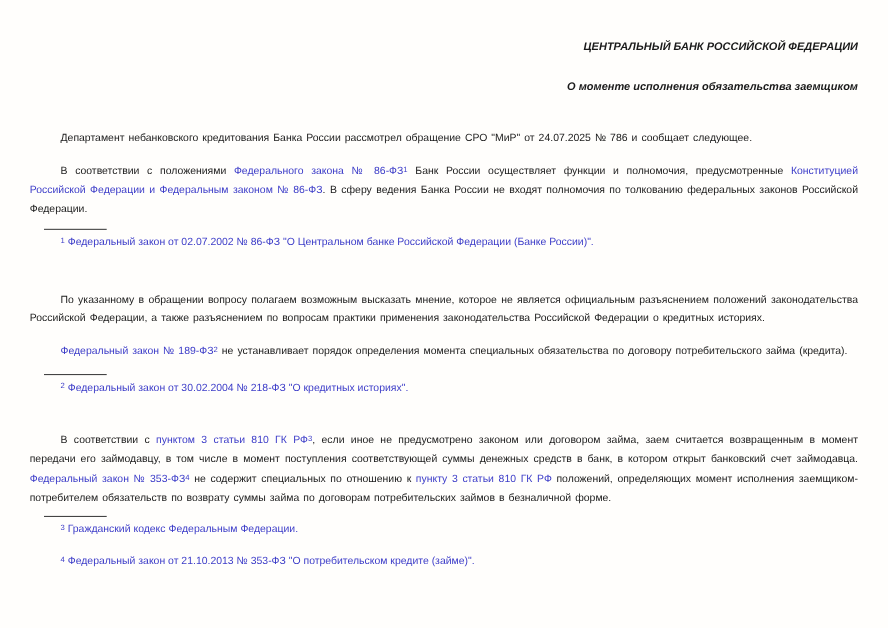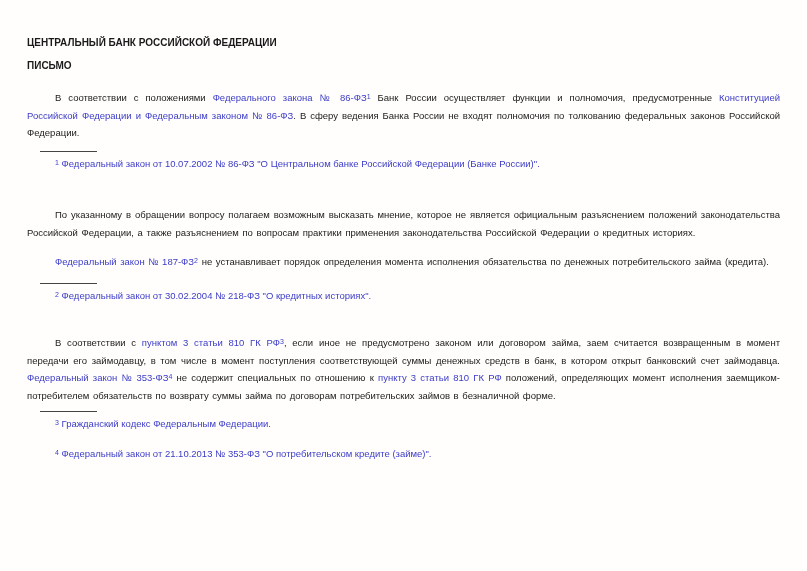--- a/index.html
+++ b/index.html
@@ -13,21 +13,21 @@
     width: 807px;
     height: 571px;
     overflow: hidden;
     font-family: "Liberation Sans", "DejaVu Sans", sans-serif;
     color: var(--text);
   }
   .doc {
     padding: 31px 27px 0 27px;
     width: 807px;
   }
-  .doc-header { text-align: left; font-weight: bold; font-size: 10px; }
+  .doc-header { text-align: right; font-weight: bold; font-size: 10px; font-style: italic; }
   .doc-header .hline { line-height: 23px; }
   .doc-header .subject { margin-top: 14px; line-height: 23px; }
   .doc-body { font-size: 9.5px; line-height: 17.5px; }
   .para {
     text-align: justify;
     text-indent: 28px;
     word-spacing: 1px;
   }
   .p1 { margin-top: 26px; }
   .p2 { margin-top: 12px; }
@@ -58,34 +58,35 @@
     cursor: pointer;
   }
 </style>
 </head>
 <body>
 
 <div class="doc">
 
   <div class="doc-header">
     <div class="hline">ЦЕНТРАЛЬНЫЙ БАНК РОССИЙСКОЙ ФЕДЕРАЦИИ</div>
-    <div class="hline">ПИСЬМО</div>
+    <div class="subject">О моменте исполнения обязательства заемщиком</div>
   </div>
 
   <div class="doc-body">
 
+    <p class="para p1"><span>Департамент небанковского кредитования Банка России рассмотрел обращение СРО "МиР" от 24.07.2025 № 786 и сообщает следующее.</span></p>
 
     <p class="para p2"><span>В соответствии с положениями </span><span class="lnk">Федерального закона № 86-ФЗ</span><sup class="fnref">1</sup><span>  Банк России осуществляет функции и полномочия, предусмотренные </span><span class="lnk">Конституцией Российской Федерации и Федеральным законом № 86-ФЗ</span><span>. В сферу ведения Банка России не входят полномочия по толкованию федеральных законов Российской Федерации.</span></p>
 
     <div class="fn-sep sep1"></div>
-    <p class="footnote"><sup class="fnref">1</sup><span class="lnk"> Федеральный закон от 10.07.2002 № 86-ФЗ "О Центральном банке Российской Федерации (Банке России)".</span></p>
+    <p class="footnote"><sup class="fnref">1</sup><span class="lnk"> Федеральный закон от 02.07.2002 № 86-ФЗ "О Центральном банке Российской Федерации (Банке России)".</span></p>
 
     <p class="para p3"><span>По указанному в обращении вопросу полагаем возможным высказать мнение, которое не является официальным разъяснением положений законодательства Российской Федерации, а также разъяснением по вопросам практики применения законодательства Российской Федерации о кредитных историях.</span></p>
 
-    <p class="para p4"><span class="lnk">Федеральный закон № 187-ФЗ</span><sup class="fnref">2</sup><span> не устанавливает порядок определения момента исполнения обязательства по денежных потребительского займа (кредита).</span></p>
+    <p class="para p4"><span class="lnk">Федеральный закон № 189-ФЗ</span><sup class="fnref">2</sup><span> не устанавливает порядок определения момента специальных обязательства по договору потребительского займа (кредита).</span></p>
 
     <div class="fn-sep sep2"></div>
     <p class="footnote"><sup class="fnref">2</sup><span class="lnk"> Федеральный закон от 30.02.2004 № 218-ФЗ "О кредитных историях".</span></p>
 
     <p class="para p5"><span>В соответствии с </span><span class="lnk">пунктом 3 статьи 810 ГК РФ</span><sup class="fnref">3</sup><span>, если иное не предусмотрено законом или договором займа, заем считается возвращенным в момент передачи его займодавцу, в том числе в момент поступления соответствующей суммы денежных средств в банк, в котором открыт банковский счет займодавца. </span><span class="lnk">Федеральный закон № 353-ФЗ</span><sup class="fnref">4</sup><span> не содержит специальных по отношению к </span><span class="lnk">пункту 3 статьи 810 ГК РФ</span><span> положений, определяющих момент исполнения заемщиком-потребителем обязательств по возврату суммы займа по договорам потребительских займов в безналичной форме.</span></p>
 
     <div class="fn-sep sep3"></div>
     <p class="footnote"><sup class="fnref">3</sup><span class="lnk"> Гражданский кодекс Федеральным Федерации.</span></p>
     <p class="footnote fgap"><sup class="fnref">4</sup><span class="lnk"> Федеральный закон от 21.10.2013 № 353-ФЗ "О потребительском кредите (займе)".</span></p>
 

